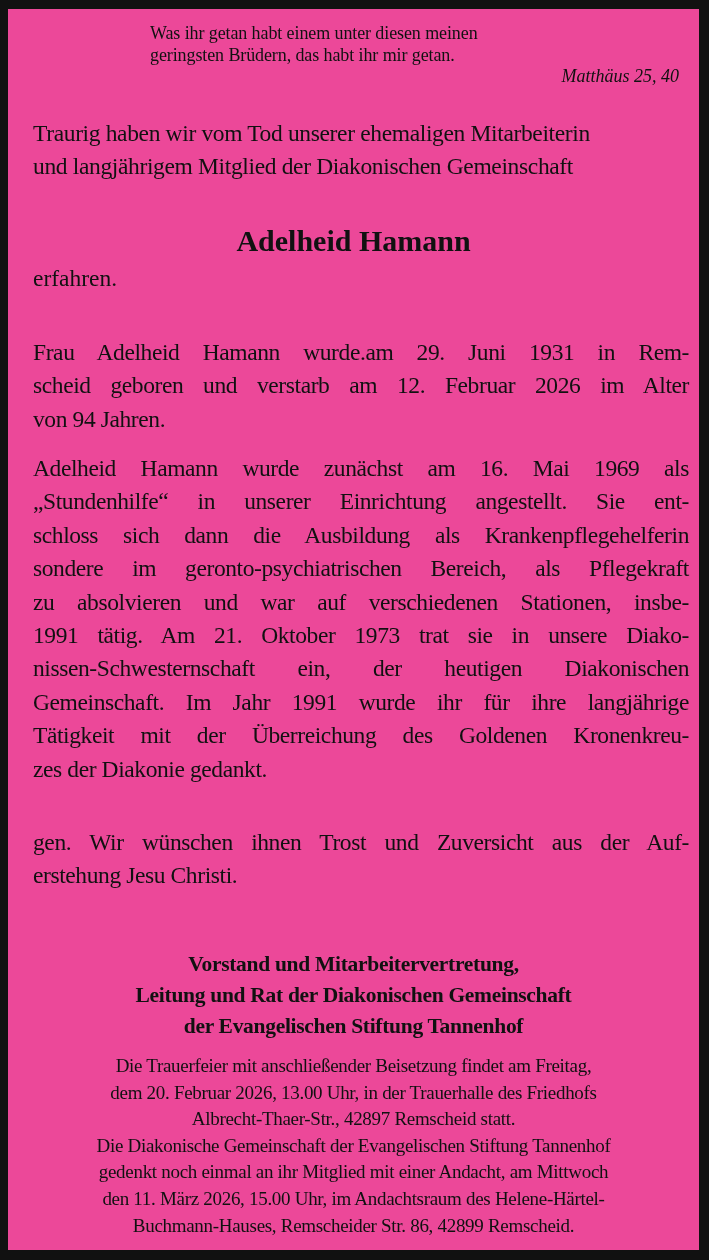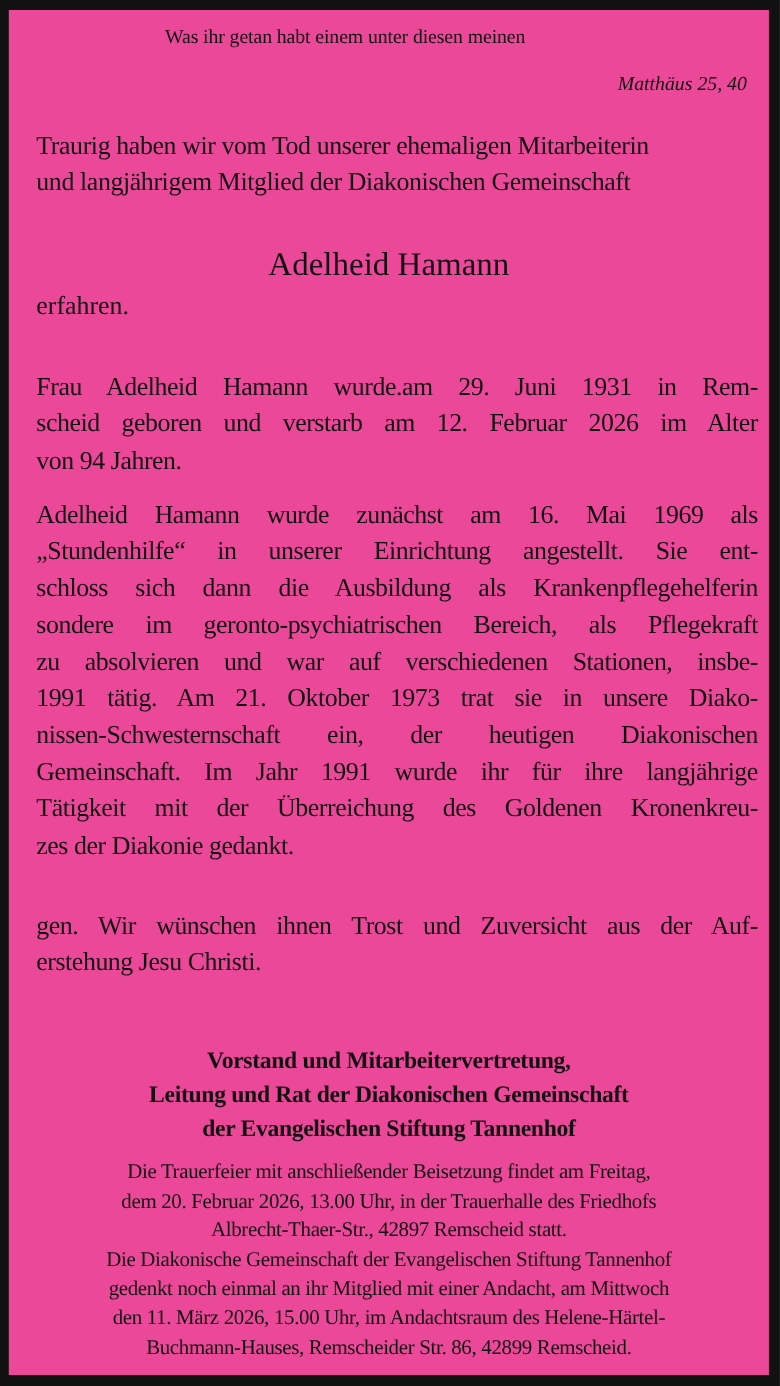--- a/index.html
+++ b/index.html
@@ -49,21 +49,21 @@
       width: 660px;
       font-size: 23.5px;
       line-height: 33px;
     }
     .intro span { display: block; white-space: nowrap; letter-spacing: -0.35px; }
 
     .name {
       left: 0; top: 212px;
       width: 691px;
       text-align: center;
-      font-weight: normal;
+      font-weight: bold;
       font-size: 30px;
       line-height: 40px;
     }
     .erfahren {
       left: 25px; top: 253px;
       font-size: 23.5px;
       line-height: 33px;
     }
 
     .para {
@@ -108,20 +108,21 @@
     }
     .notice span { display: block; white-space: nowrap; letter-spacing: -0.3px; }
   </style>
 </head>
 <body>
 
 <div class="frame">
 
   <div class="abs motto">
     <span class="motto-line">Was ihr getan habt einem unter diesen meinen</span>
+    <span class="motto-line">geringsten Brüdern, das habt ihr mir getan.</span>
   </div>
   <div class="motto-ref">Matthäus 25, 40</div>
 
   <div class="abs intro">
     <span>Traurig haben wir vom Tod unserer ehemaligen Mitarbeiterin</span>
     <span>und langjährigem Mitglied der Diakonischen Gemeinschaft</span>
   </div>
 
   <div class="abs name">Adelheid Hamann</div>
 

